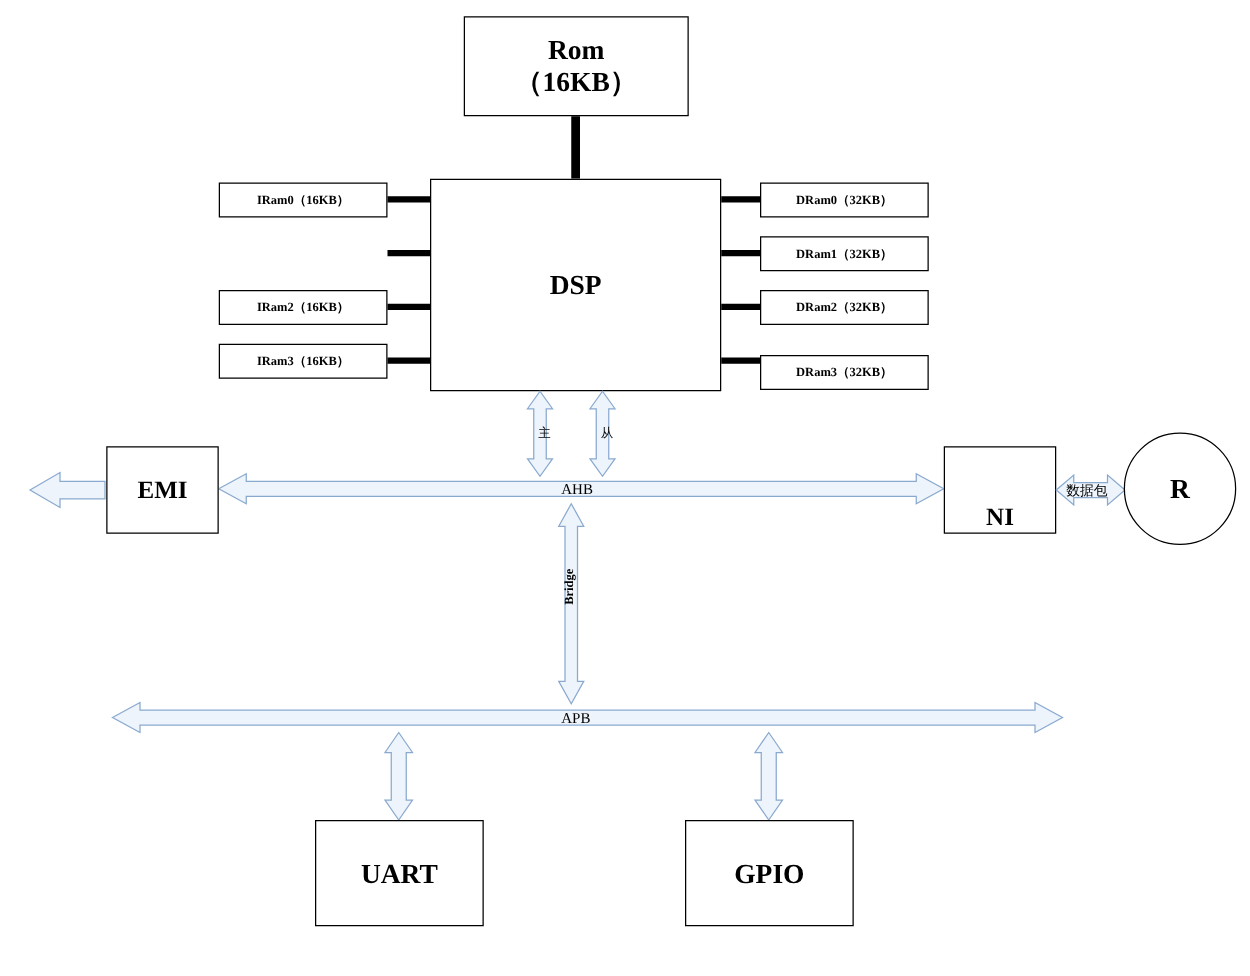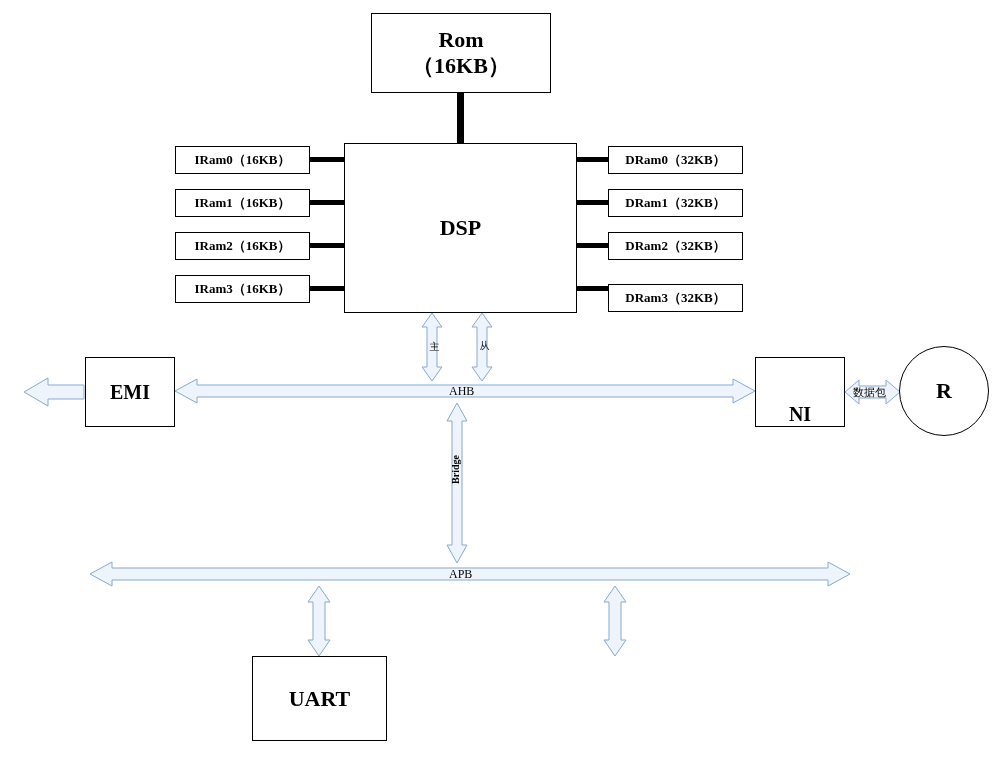--- a/index.html
+++ b/index.html
@@ -1,19 +1,19 @@
 <!DOCTYPE html>
 <html><head>
 <meta charset="utf-8">
 <style>
   * { box-sizing: border-box; }
   body { margin: 0; padding: 0; font-family: "Times New Roman", serif; background: #fff; }
   .canvas { position: relative; width: 936px; height: 781px; text-decoration: underline; }
   .box { position: absolute; border: 1.5px solid #000; background: #fff; display: flex; align-items: center; justify-content: center; text-align: center; font-weight: bold; }
-  .ram { font-size: 13px; font-weight: bold; width: 135px; height: 28px; }
+  .ram { font-size: 10px; font-weight: bold; width: 135px; height: 28px; }
   .thick-tick { position: absolute; background: #000; height: 5px; }
   .circle { position: absolute; border: 1.5px solid #000; border-radius: 50%; background: #fff; display: flex; align-items: center; justify-content: center; font-weight: bold; }
   .label { position: absolute; font-size: 12px; text-align: left; }
   svg { position: absolute; overflow: visible; }
   .barrow { fill: #eef4fb; stroke: #89a9cf; stroke-width: 1; }
 </style>
 </head>
 <body>
 
 <div class="canvas">
@@ -26,23 +26,20 @@
   </div>
 
   <div style="position:absolute; left:457px; top:93px; width:7px; height:50px; background:#000;"></div>
 
   <div class="box" style="left:344px; top:143px; width:233px; height:170px; font-size:22px;">
     <span>DSP</span>
   </div>
 
   <div class="box ram" style="left:175px; top:146px;">
     <span>IRam0（16KB）</span>
-    </div>
-  <div class="box ram" style="left:175px; top:189px;">
-    <span>IRam1（16KB）</span>
     </div>
   <div class="box ram" style="left:175px; top:232px;">
     <span>IRam2（16KB）</span>
     </div>
   <div class="box ram" style="left:175px; top:275px;">
     <span>IRam3（16KB）</span>
     </div>
 
   <div class="box ram" style="left:608px; top:146px;">
     <span>DRam0（32KB）</span>
@@ -129,14 +126,17 @@
   </svg>
 
   <svg style="left:602px; top:586px;" width="26" height="70">
     <polygon class="barrow" points="13,0 24,16 19,16 19,54 24,54 13,70 2,54 7,54 7,16 2,16"></polygon>
   </svg>
 
   <div class="box" style="left:252px; top:656px; width:135px; height:85px; font-size:22px;">
     <span>UART</span>
   </div>
 
+  <div class="box" style="left:548px; top:656px; width:135px; height:85px; font-size:22px;">
+    <span>GPIO</span>
+  </div>
 
 </div>
 
 </body></html>

